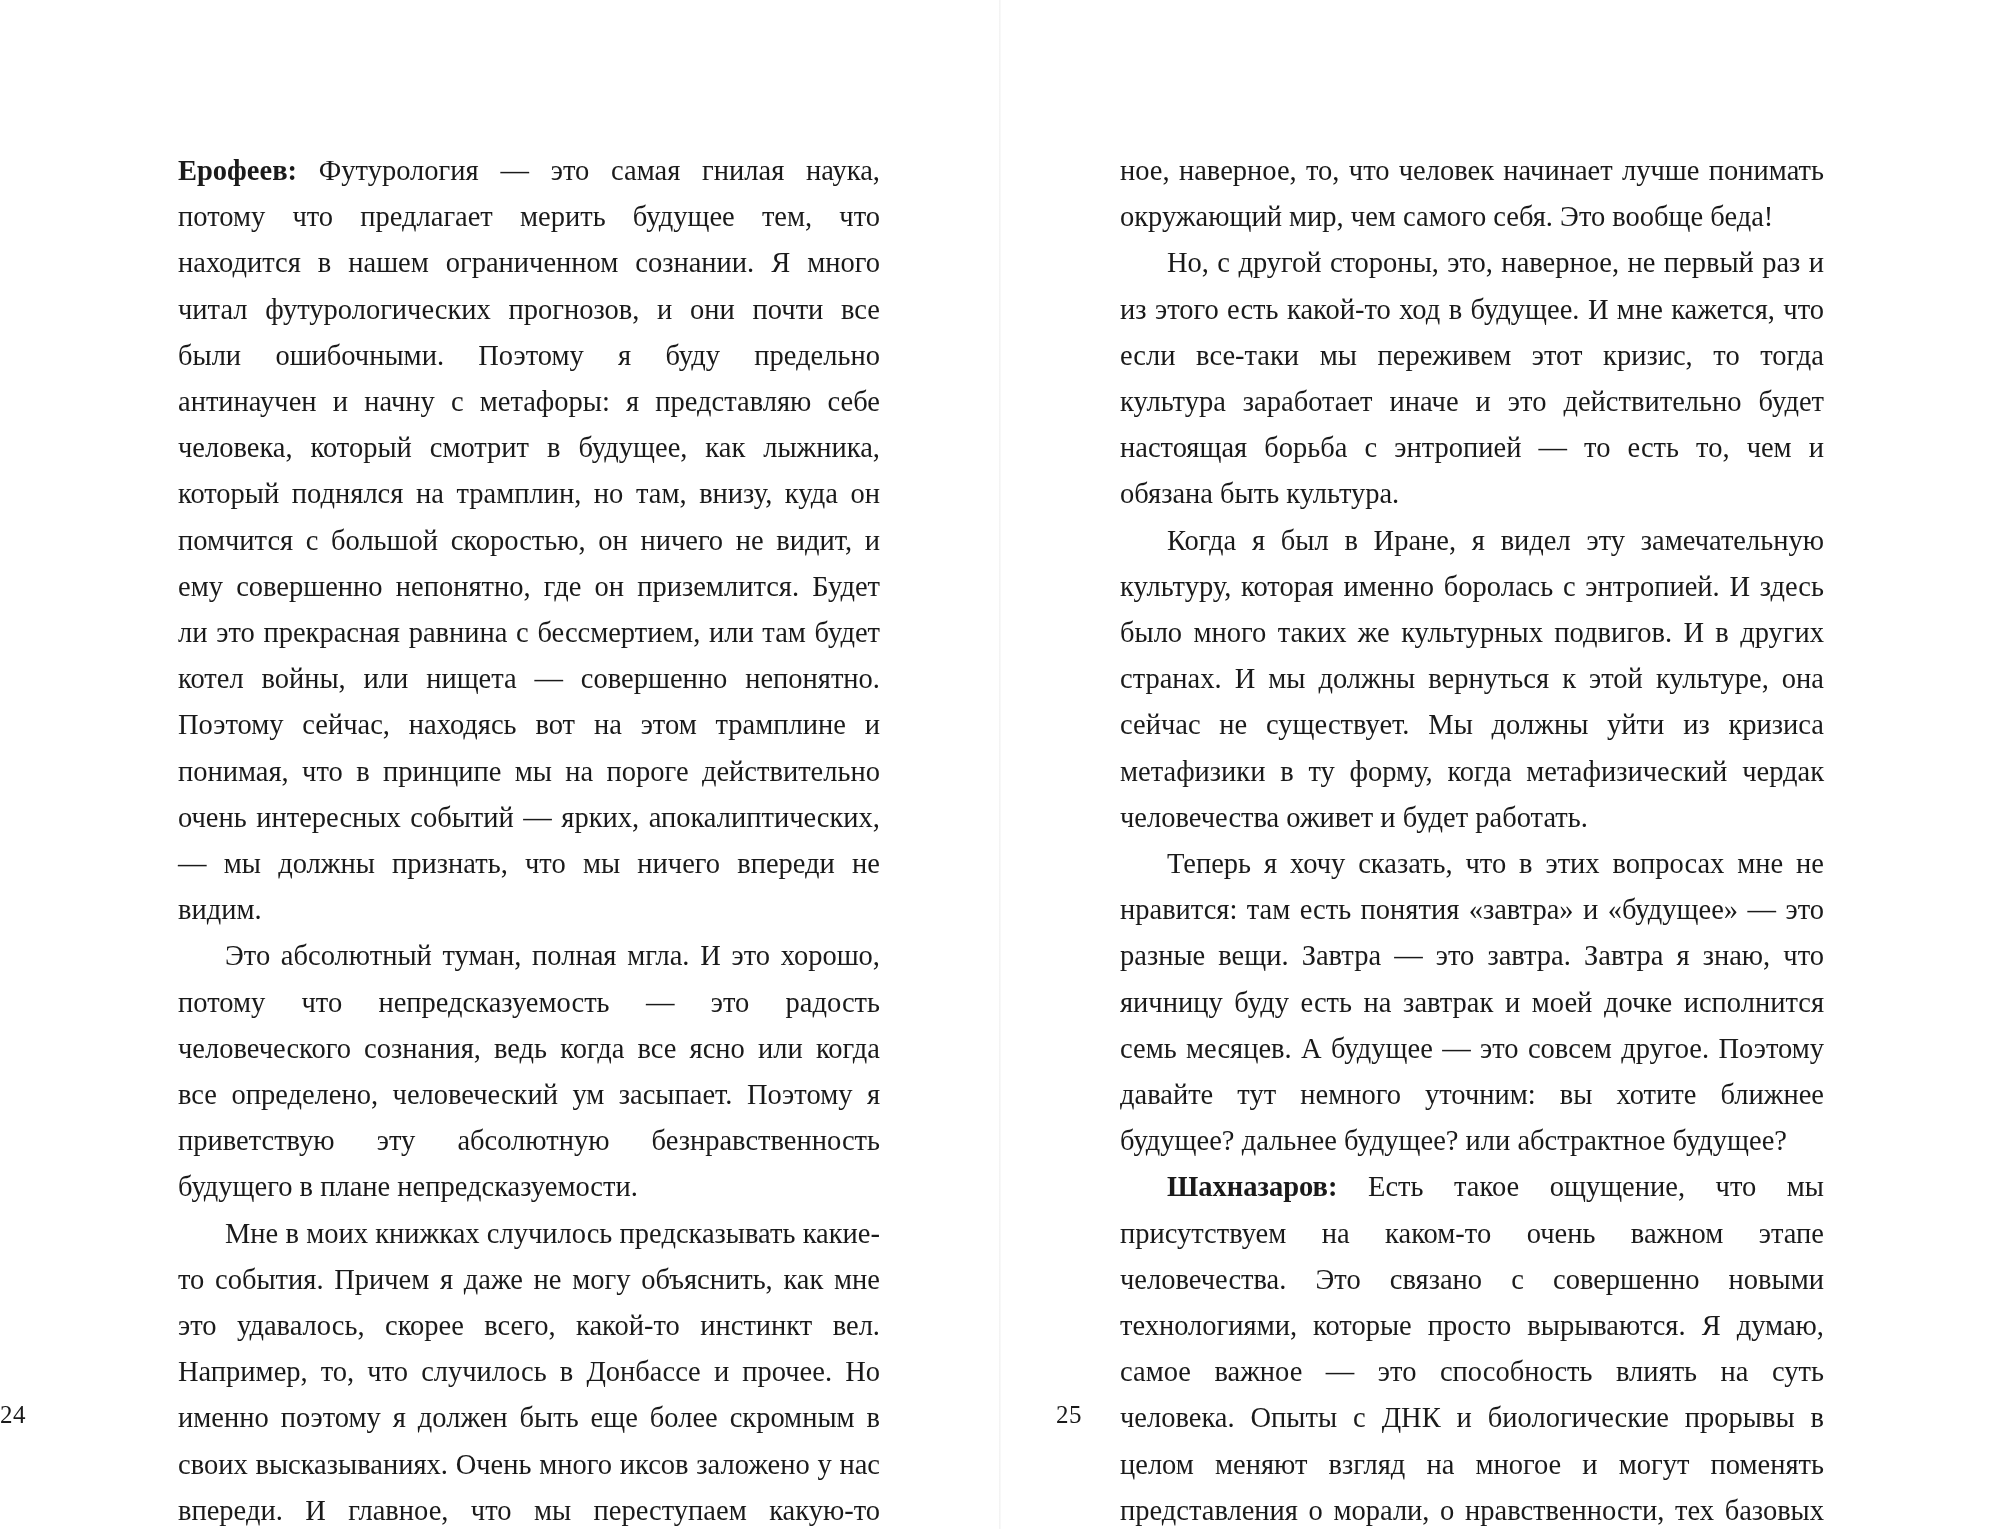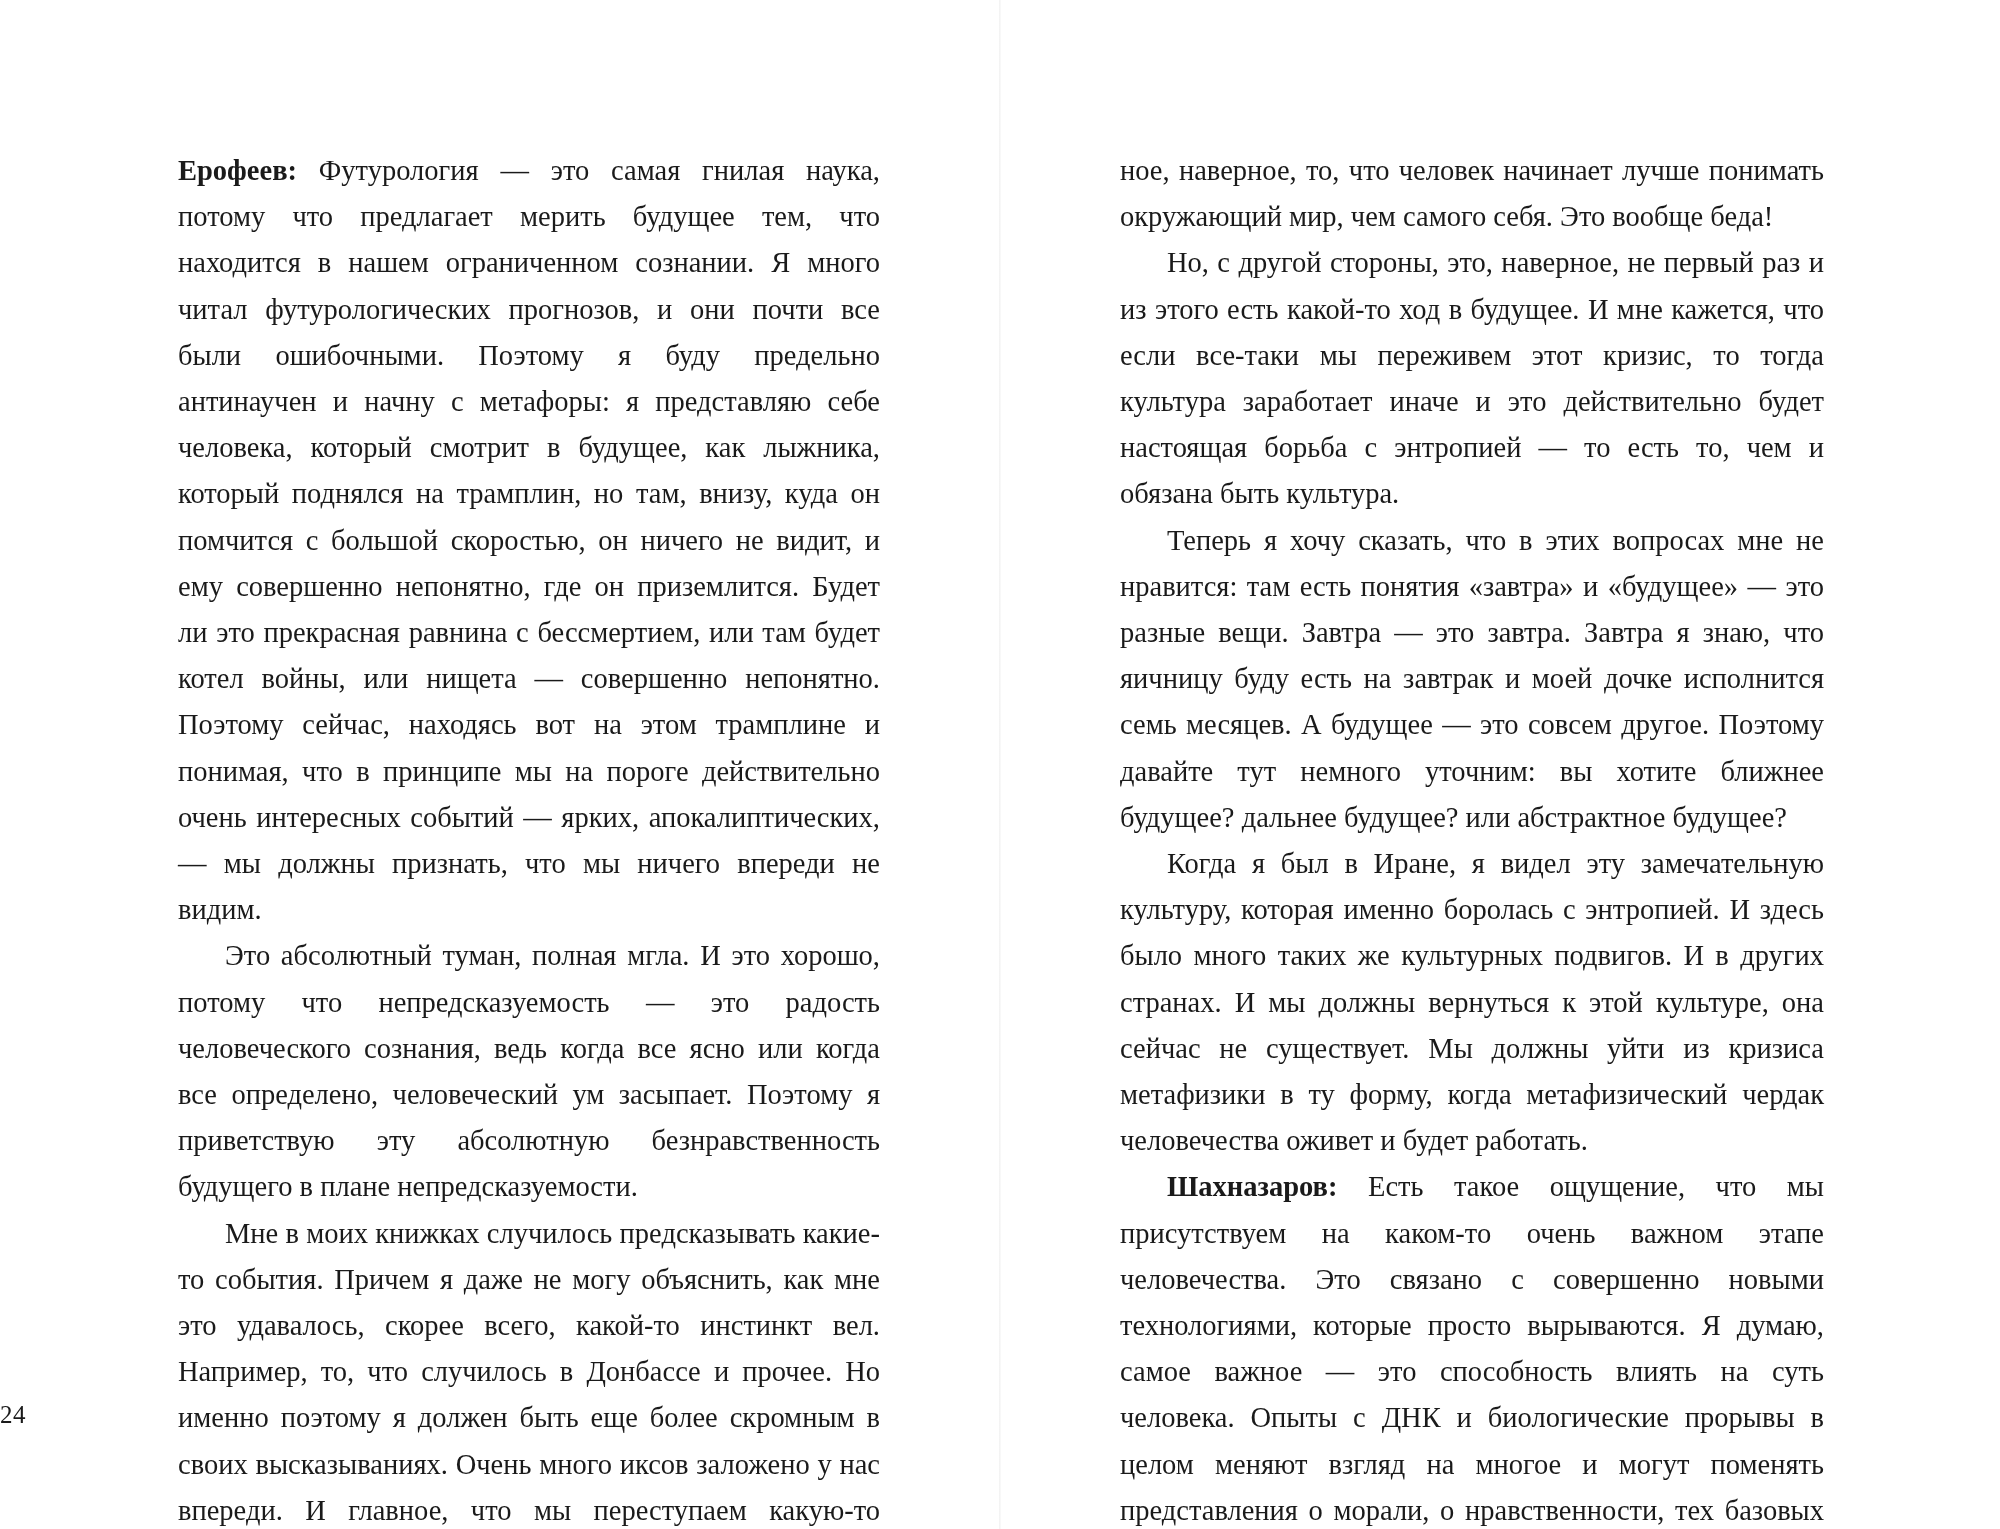--- a/index.html
+++ b/index.html
@@ -85,20 +85,21 @@
     </div>
     <div class="page-number">24</div>
   </div>
 
   <div class="gutter-shadow"></div>
 
   <div class="page page-right">
     <div class="body-text">
       <p class="no-indent"><span>ное, наверное, то, что человек начинает лучше понимать окружающий мир, чем самого себя. Это вообще беда!</span></p>
       <p><span>Но, с другой стороны, это, наверное, не первый раз и из этого есть какой-то ход в будущее. И мне кажется, что если все-таки мы переживем этот кризис, то тогда культура заработает иначе и это действительно будет настоящая борьба с энтропией — то есть то, чем и обязана быть культура.</span></p>
+      <p><span>Когда я был в Иране, я видел эту замечательную культуру, которая именно боролась с энтропией. И здесь было много таких же культурных подвигов. И в других странах. И мы должны вернуться к этой культуре, она сейчас не существует. Мы должны уйти из кризиса метафизики в ту форму, когда метафизический чердак человечества оживет и будет работать.</span></p>
       <p><span>Теперь я хочу сказать, что в этих вопросах мне не нравится: там есть понятия «завтра» и «будущее» — это разные вещи. Завтра — это завтра. Завтра я знаю, что яичницу буду есть на завтрак и моей дочке исполнится семь месяцев. А будущее — это совсем другое. Поэтому давайте тут немного уточним: вы хотите ближнее будущее? дальнее будущее? или абстрактное будущее?</span></p>
-      <p><span>Когда я был в Иране, я видел эту замечательную культуру, которая именно боролась с энтропией. И здесь было много таких же культурных подвигов. И в других странах. И мы должны вернуться к этой культуре, она сейчас не существует. Мы должны уйти из кризиса метафизики в ту форму, когда метафизический чердак человечества оживет и будет работать.</span></p>
       <p><span class="speaker">Шахназаров:</span><span> Есть такое ощущение, что мы присутствуем на каком-то очень важном этапе человечества. Это связано с совершенно новыми технологиями, которые просто вырываются. Я думаю, самое важное — это способность влиять на суть человека. Опыты с ДНК и биологические прорывы в целом меняют взгляд на многое и могут поменять представления о морали, о нравственности, тех базовых вещей, на которых выросли поколения. Это, конечно, очень серьезный вызов, и во что это выльется — никто не знает.</span></p>
 
     </div>
+    <div class="page-number">25</div>
   </div>
 
 </div>
 
 </body></html>

